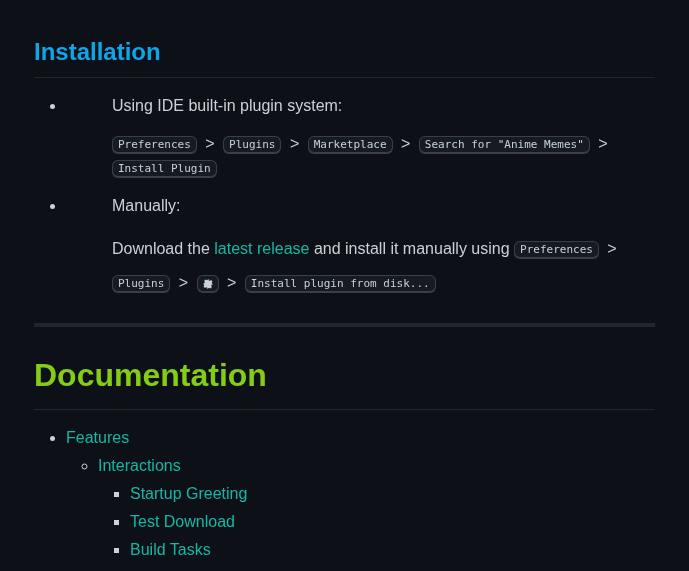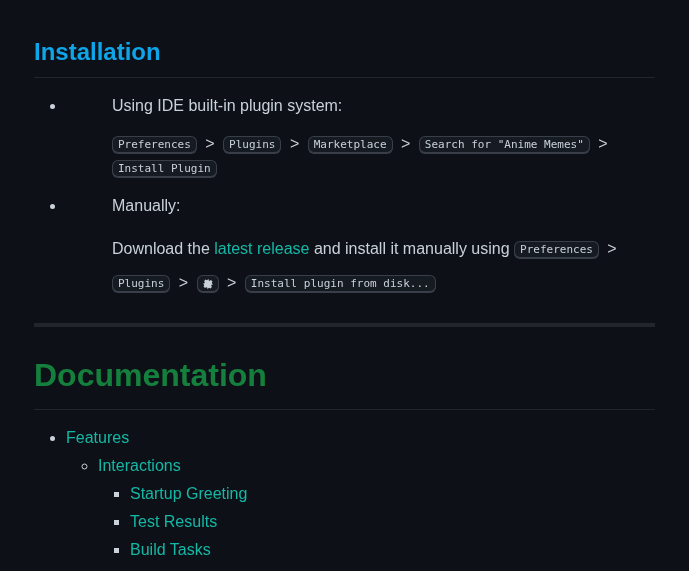--- a/index.html
+++ b/index.html
@@ -26,21 +26,21 @@
     margin-top: 18px;
     color: #0ea5e9;
   }
   h1 {
     font-size: 2em;
     font-weight: 600;
     padding-bottom: 0.3em;
     border-bottom: 1px solid #21262d;
     margin-bottom: 16px;
     margin-top: 24px;
-    color: #15803d;
+    color: #84cc16;
   }
   ul {
     padding-left: 2em;
     margin-bottom: 16px;
   }
   ul ul {
     margin-bottom: 0;
   }
   li {
     margin-top: 0.25em;
@@ -142,21 +142,21 @@
   <h1>Documentation</h1>
 
   <ul class="bullet-disc">
     <li>
       <a href="#">Features</a>
       <ul class="bullet-circle">
         <li>
           <a href="#">Interactions</a>
           <ul class="bullet-square">
             <li><a href="#">Startup Greeting</a></li>
-            <li><a href="#">Test Results</a></li>
+            <li><a href="#">Test Download</a></li>
             <li><a href="#">Build Tasks</a></li>
             <li><a href="#">Waiting</a></li>
 
           </ul>
         </li>
       </ul>
     </li>
   </ul>
 
 </div>

